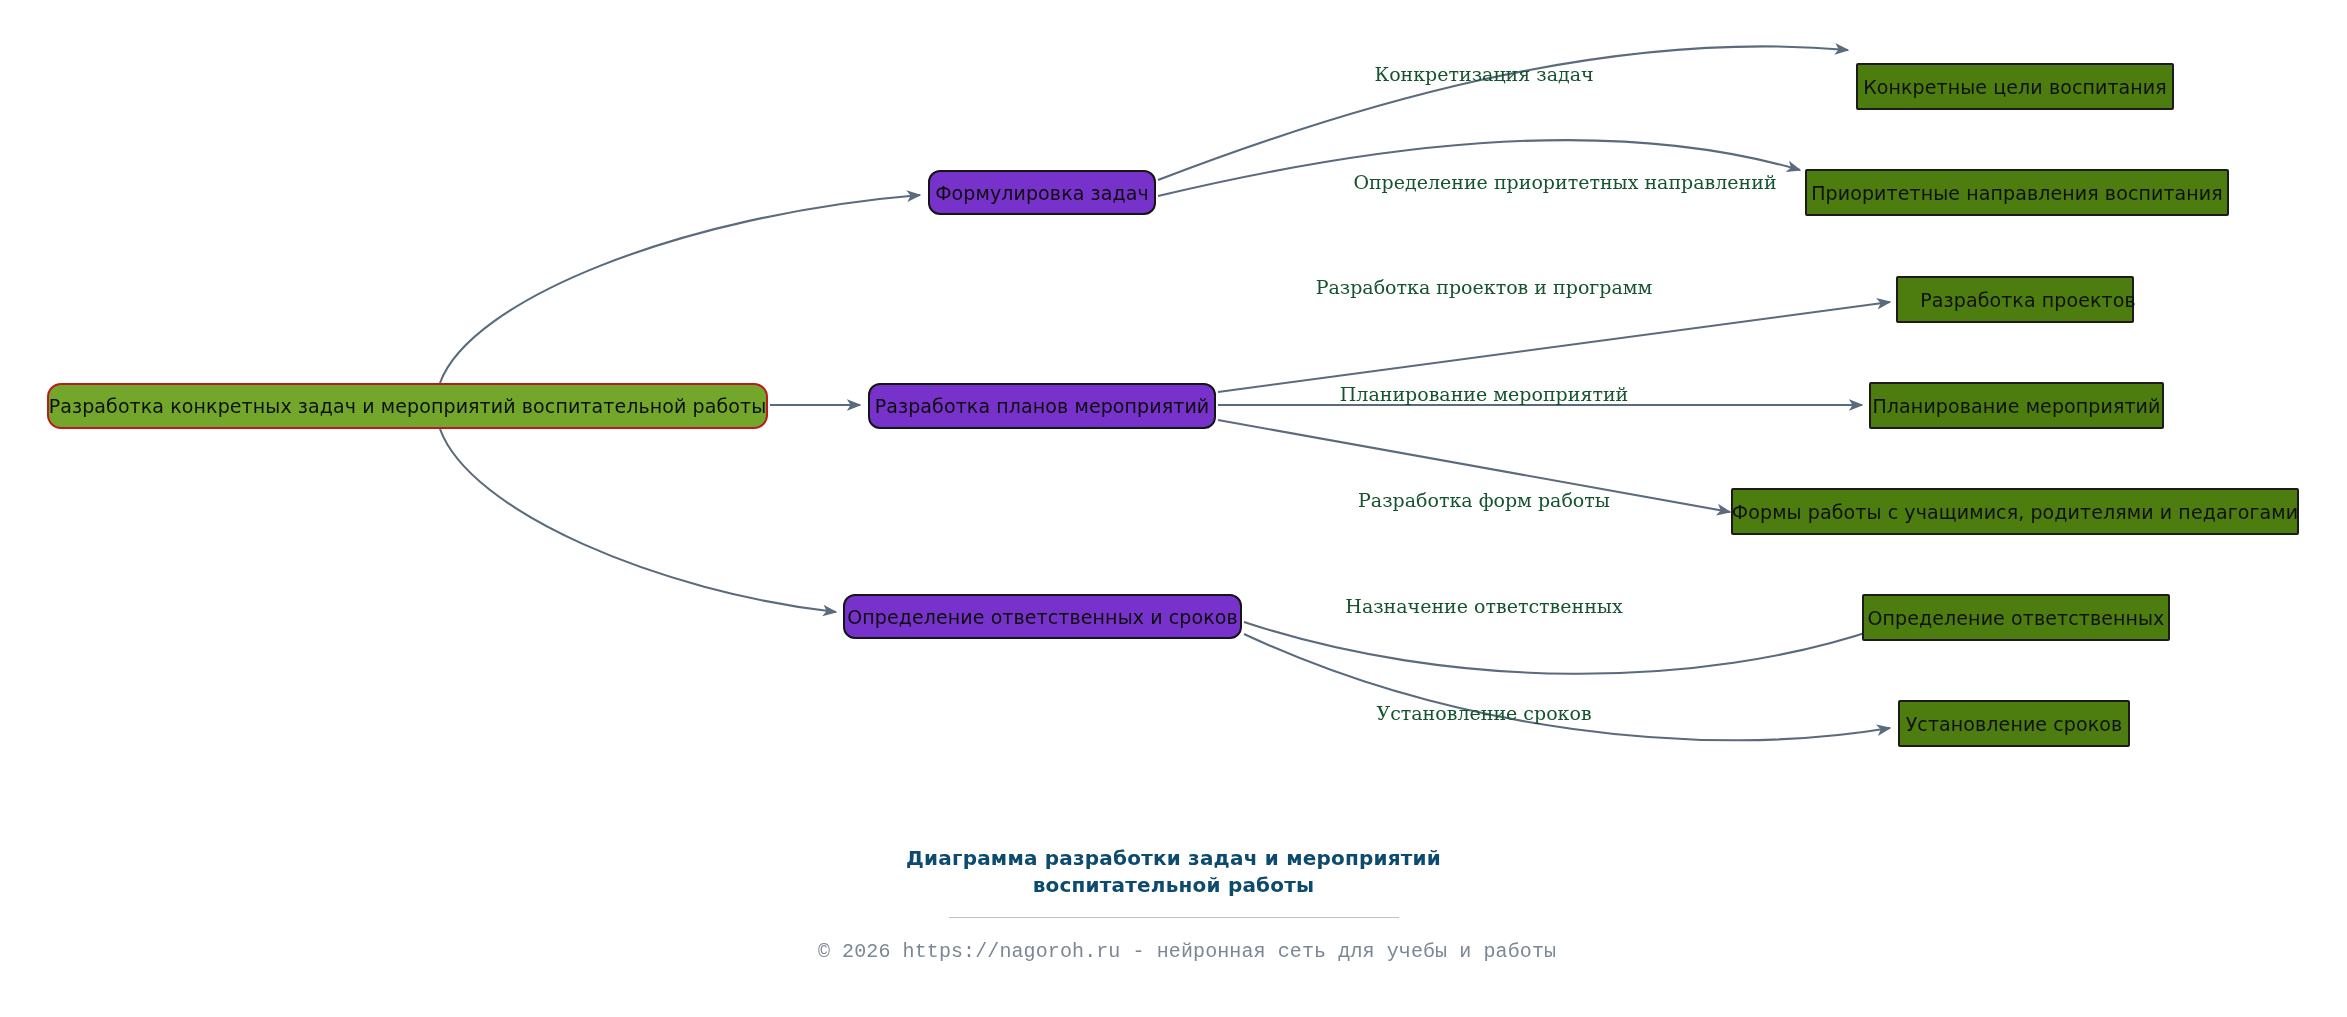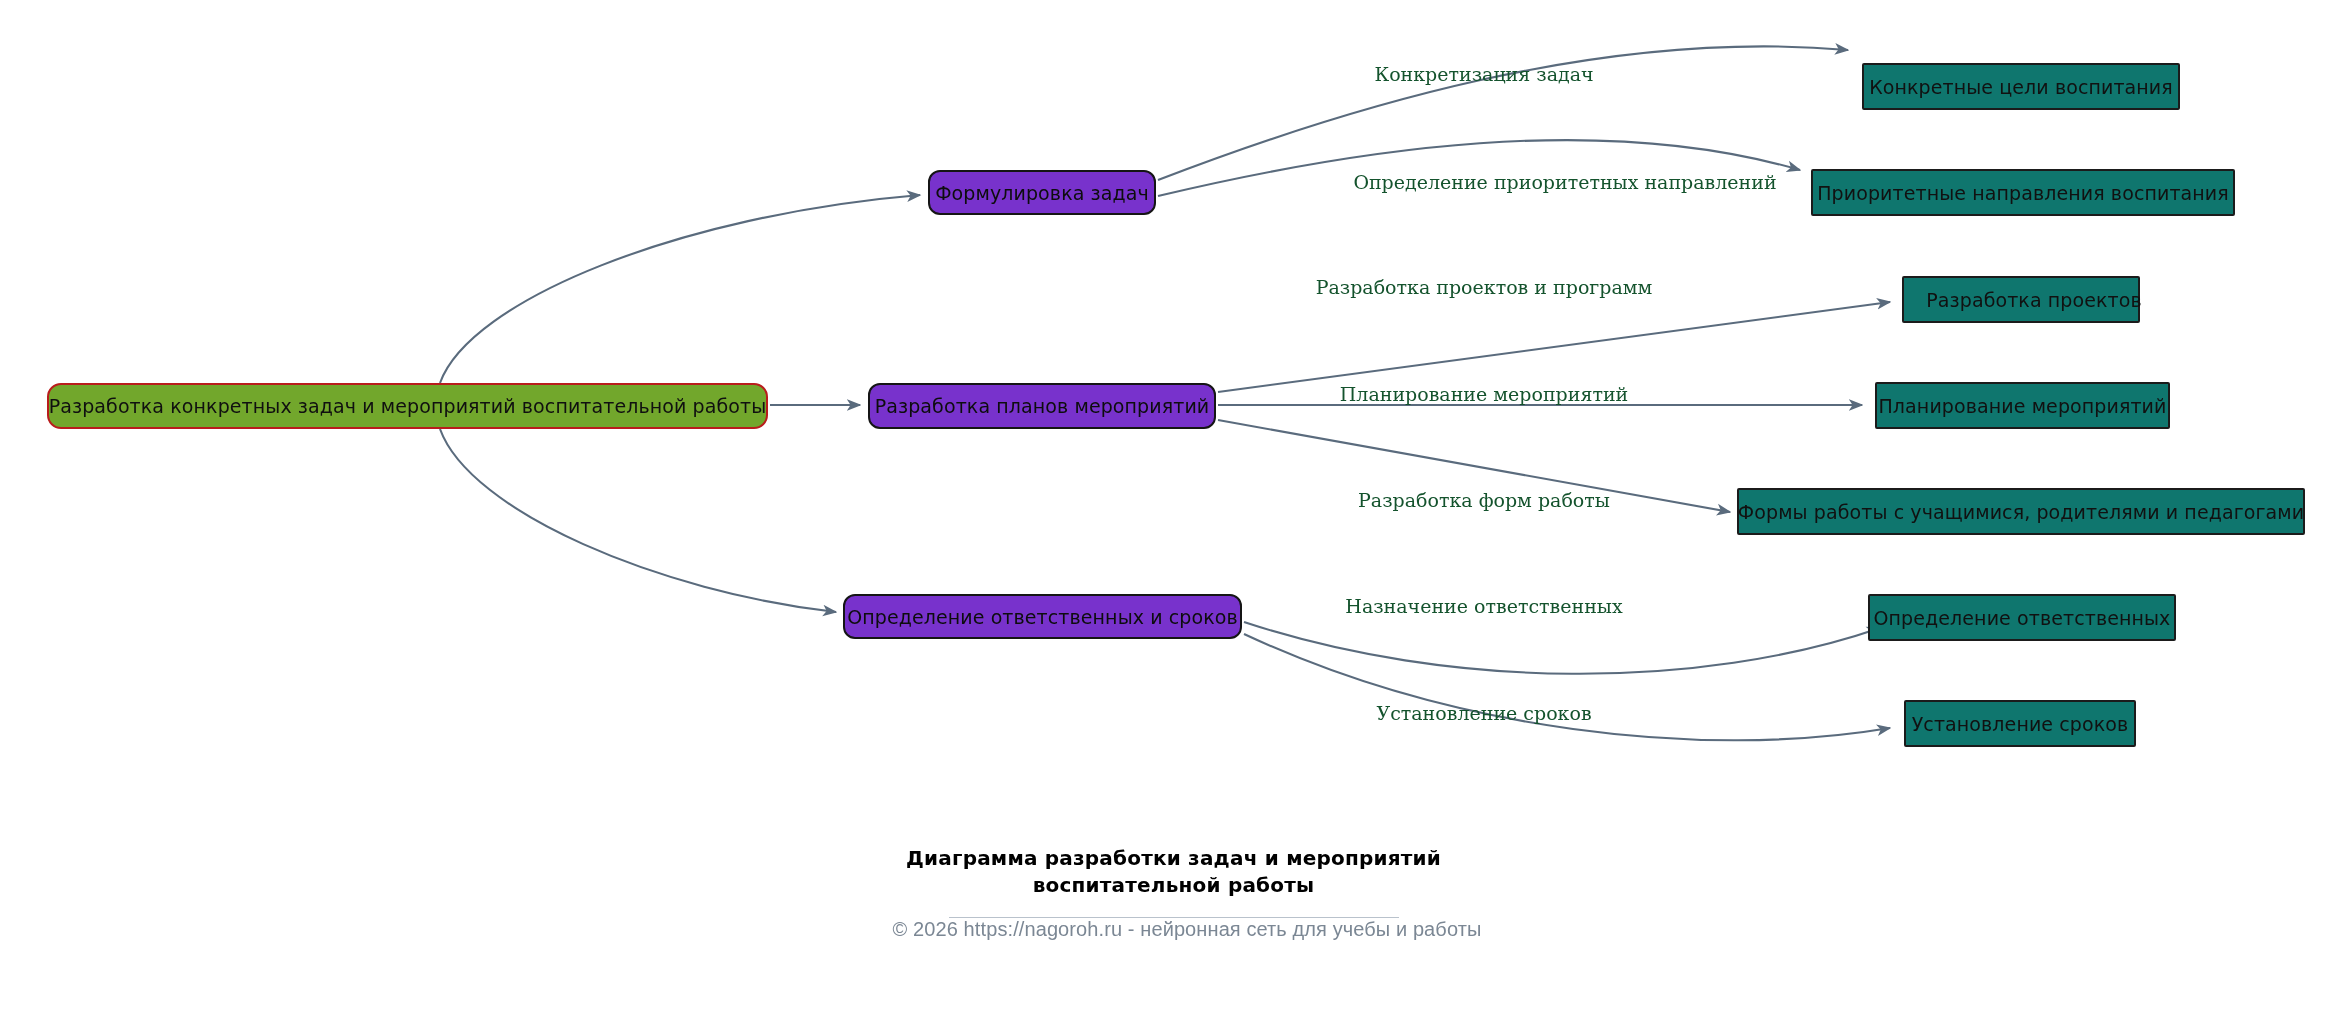--- a/index.html
+++ b/index.html
@@ -46,57 +46,57 @@
     border-radius: 14px;
   }
   .node-branch {
     background: #7832cc;
     border: 2px solid #151515;
     color: #0d0d0d;
     font-size: 19px;
     border-radius: 12px;
   }
   .node-leaf {
-    background: #0f766e;
+    background: #4d7c0f;
     border: 2px solid #1b1b1b;
     color: #111111;
     font-size: 19px;
     border-radius: 2px;
-    margin-left: 6px;
   }
   .edge-label {
     position: absolute;
     font-family: "DejaVu Serif", serif;
     font-size: 19px;
     color: #14532d;
     white-space: nowrap;
     transform: translate(-50%, -50%);
   }
   .footer {
     position: absolute;
     left: 0;
     width: 2347px;
     text-align: center;
   }
   .footer-title {
     font-family: "DejaVu Sans", sans-serif;
     font-weight: bold;
     font-size: 20px;
-    color: #000000;
+    color: #0c4a6e;
     line-height: 1.35;
     letter-spacing: 0.2px;
   }
   .footer-rule {
     width: 450px;
     height: 1px;
     background: #b9c2cc;
     margin: 18px auto 0 auto;
   }
   .footer-copy {
-    font-family: Liberation Sans, sans-serif;
+    margin-top: 22px;
+    font-family: Liberation Mono, monospace;
     font-size: 20px;
     color: #7b8794;
     letter-spacing: 0.1px;
     padding-left: 27px;
   }
 </style>
 </head>
 <body>
 
 <div id="canvas">

